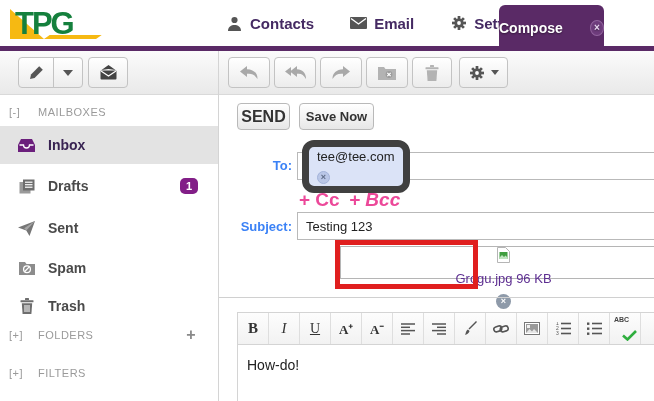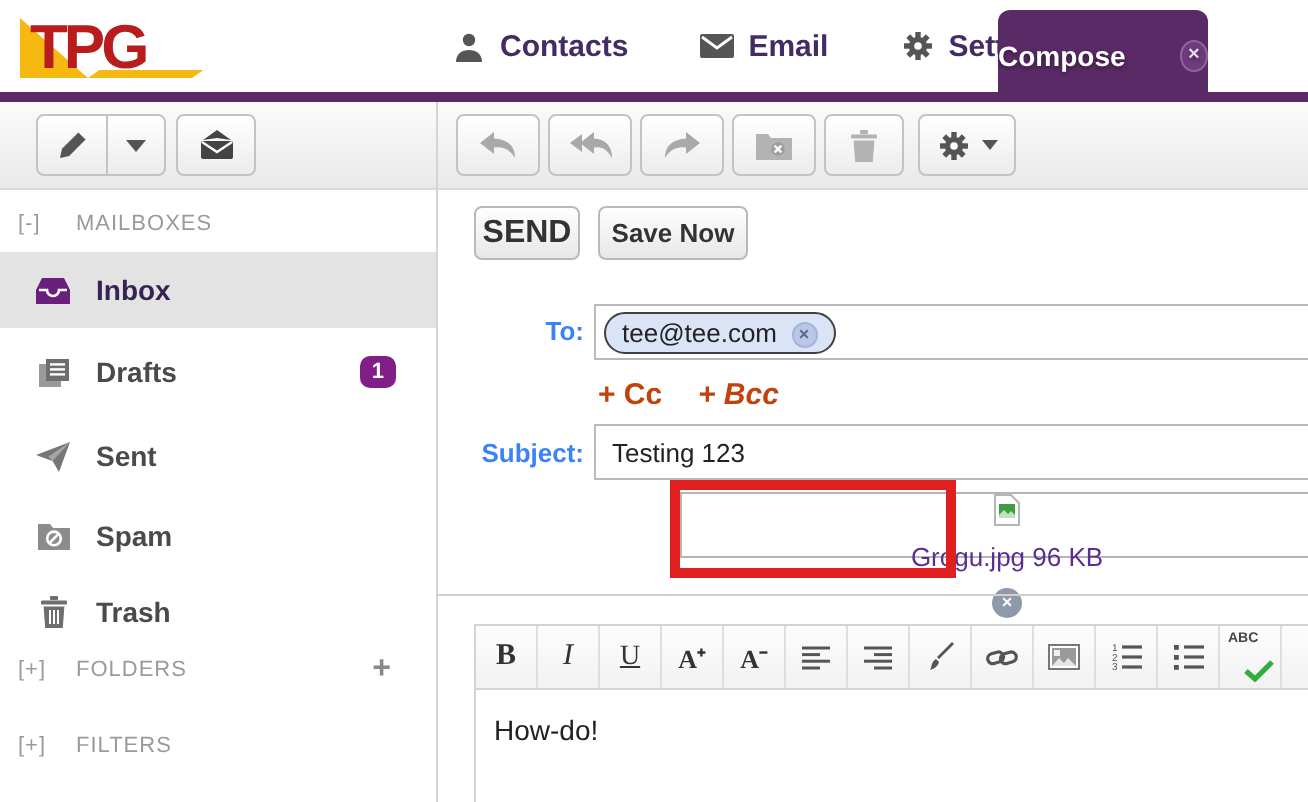--- a/index.html
+++ b/index.html
@@ -8,21 +8,21 @@
   #app { position:relative; width:654px; height:401px; background:#fff; }
 
   
   .header { position:absolute; top:0; left:0; width:100%; height:46px; background:#fff; }
   .logo { position:absolute; left:10px; top:5px; width:100px; height:38px; }
   .logo-tri { position:absolute; left:0; bottom:4px; width:0; height:0;
               border-bottom:30px solid #f6b912; border-right:34px solid transparent; }
   .logo-tri2 { position:absolute; left:34px; bottom:4px; width:52px; height:4px;
                background:#f6b912; transform:skewX(-55deg); transform-origin:left bottom; }
   .logo-txt { position:absolute; left:5px; top:1px; font-size:31px; font-weight:bold;
-              letter-spacing:-2px; color:#b91c1c; }
+              letter-spacing:-2px; color:#15803d; }
   .nav { position:absolute; left:226px; top:0; height:46px; display:flex; align-items:center; gap:36px; }
   .nav-item { display:flex; align-items:center; gap:7px; font-weight:bold; font-size:15px;
               color:#452a63; cursor:pointer; }
   .tab { position:absolute; left:499px; top:5px; width:105px; height:46px; background:#5a2a66;
          border-radius:6px 6px 0 0; color:#fff; display:flex; align-items:center;
          justify-content:center; gap:27px; font-weight:bold; font-size:14px;
          text-shadow:0 1px 2px rgba(0,0,0,.45); z-index:3; }
   .tab-close { width:16px; height:16px; border-radius:50%; background:#6e3c7c;
                border:1px solid #91639d; color:#ead9f2; font-size:10px; line-height:14px;
                text-align:center; cursor:pointer; font-weight:bold; }
@@ -53,25 +53,25 @@
   .main { position:absolute; left:219px; top:96px; right:0; bottom:0; background:#fff; }
   .btn { background:linear-gradient(#ffffff,#e7e7e7); border:1px solid #b9b9b9; border-radius:4px;
          font-weight:bold; font-size:12px; color:#333; cursor:pointer;
          font-family:"Liberation Sans", sans-serif; }
   .send-btn { position:absolute; left:18px; top:7px; width:53px; height:27px; font-size:16px; }
   .savenow-btn { position:absolute; left:80px; top:7px; width:75px; height:27px; font-size:13px; }
   .fld-label { position:absolute; left:0; width:73px; text-align:right; font-weight:bold;
                font-size:13px; color:#3b82f6; }
   .to-field { position:absolute; left:78px; top:56px; right:0; height:28px; border:1px solid #b9b9b9;
               border-right:none; background:#fff; display:flex; align-items:center; padding-left:4px; }
-  .chip { background:#dbe3f7; border:1px solid #404040; border-radius:12px; padding:2px 8px;
-          font-size:13px; color:#222; display:flex; align-items:flex-end; gap:7px; }
+  .chip { background:#dbe3f7; border:7px solid #404040; border-radius:12px; padding:2px 8px;
+          font-size:13px; color:#222; display:flex; align-items:flex-start; gap:7px;flex-direction:column; }
   .chip-x { width:13px; height:13px; border-radius:50%; background:#bac7e7; border:1px solid #a3b3da;
             color:#5d6a84; font-size:9px; line-height:11px; text-align:center; font-weight:bold; cursor:pointer; }
-  .cc-link { position:absolute; top:93px; font-weight:bold; font-size:15px; color:#c2410c; cursor:pointer; }
+  .cc-link { position:absolute; top:93px; font-weight:bold; font-size:19px; color:#ec4899; cursor:pointer; }
   .subject-field { position:absolute; left:78px; top:116px; right:0; height:28px;
                    border:1px solid #b9b9b9; border-right:none; background:#fff; }
   .subject-field input { width:100%; height:100%; border:none; outline:none; padding-left:8px;
                          font-size:13px; color:#222; font-family:"Liberation Sans", sans-serif; background:transparent; }
   .attach-btn { position:absolute; left:14px; top:151px; width:97px; height:30px; font-size:13px; }
   .attach-list { position:absolute; left:121px; top:150px; right:0; height:33px;
                  border:1px solid #b5b5b5; border-right:none; background:#fff; display:flex;
                  align-items:center; gap:8px; padding-left:12px;flex-direction:column; }
   .attach-name { color:#5d2e91; font-size:13px; cursor:pointer; }
   .attach-x { width:15px; height:15px; border-radius:50%; background:#8e9aa9; color:#fff;

